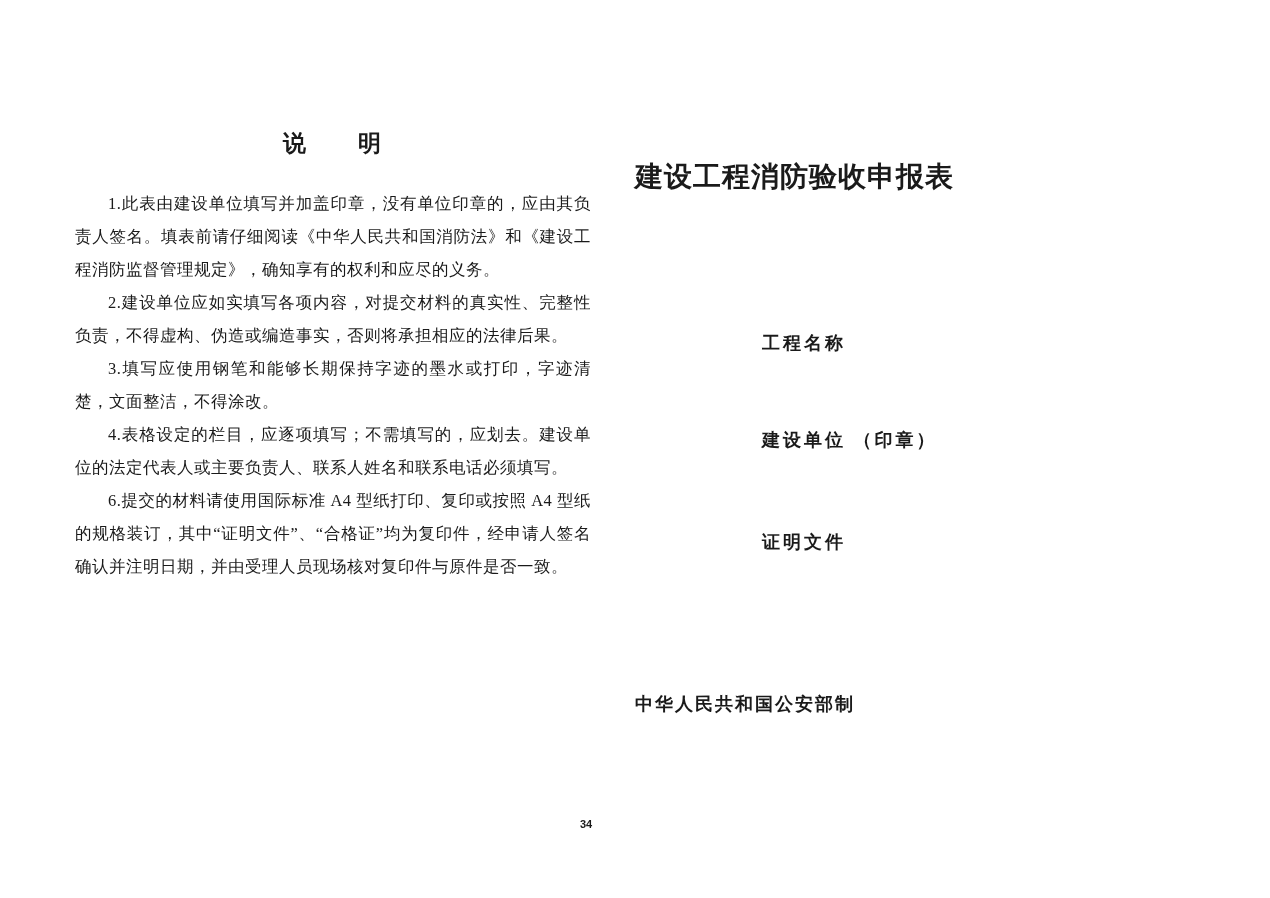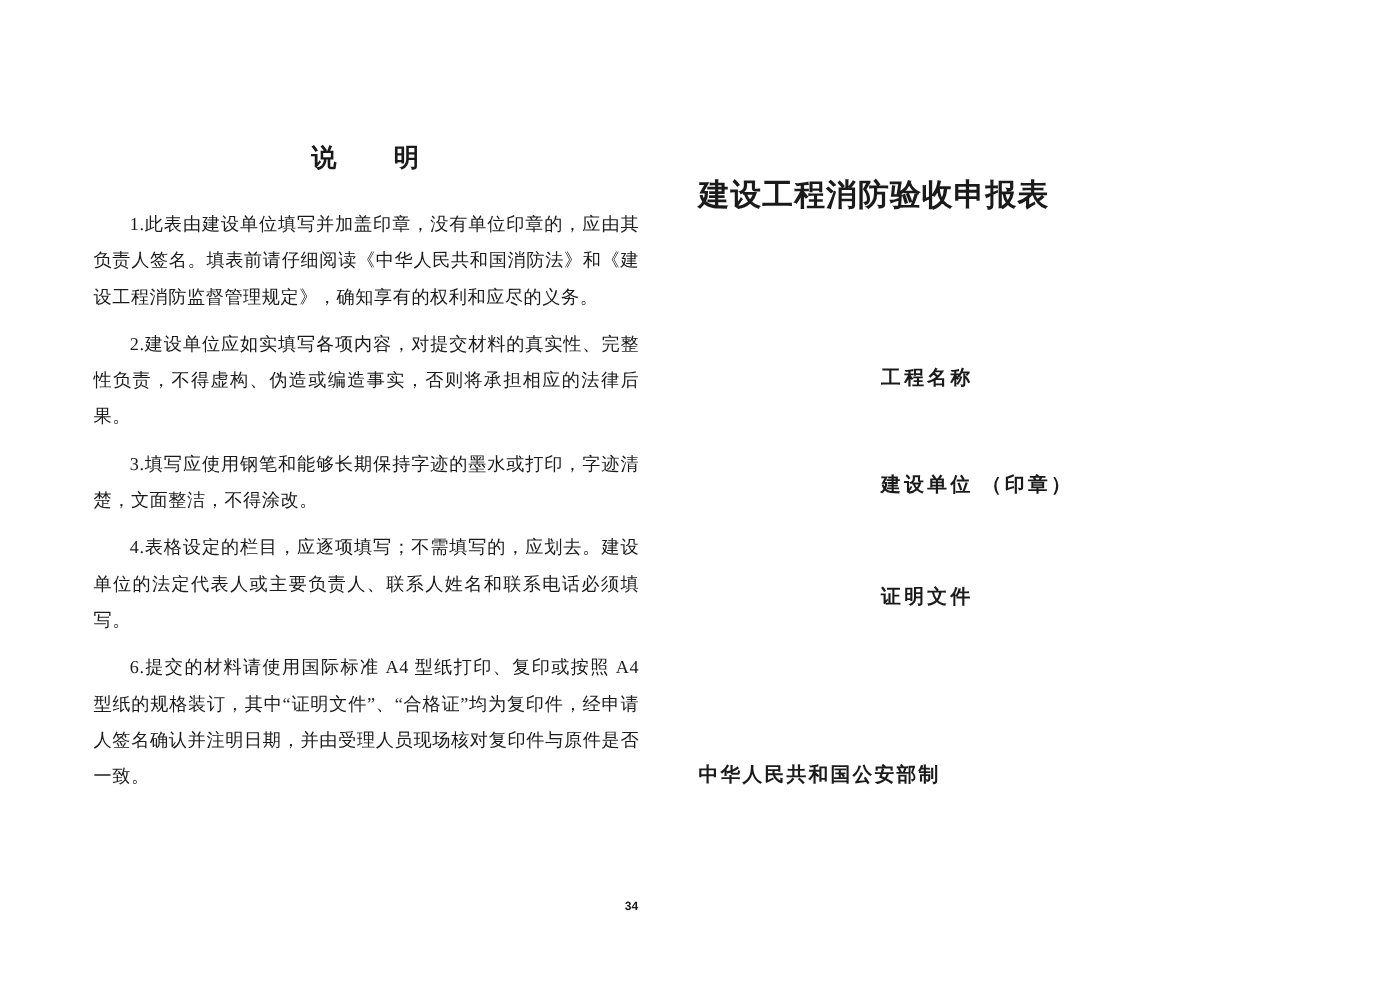--- a/index.html
+++ b/index.html
@@ -31,21 +31,21 @@
   }
   .instructions-title {
     text-align: center;
     font-size: 23px;
     font-weight: 600;
     letter-spacing: 2px;
     margin: 0 0 28px 0;
     white-space: pre;
   }
   .instruction-paragraph {
-    margin: 10px;
+    margin: 0;
     font-size: 16.5px;
     line-height: 33px;
     text-indent: 2em;
     text-align: justify;
     letter-spacing: 0.5px;
   }
   
   .right-block {
     position: absolute;
     left: 635px;
@@ -64,39 +64,38 @@
     letter-spacing: 1px;
     margin: 0;
   }
   .form-field {
     position: absolute;
     left: 127px; 
     font-size: 18px;
     font-weight: bold;
     letter-spacing: 3px;
     white-space: pre;
-    margin-left: 39px;
   }
   .field-project-name  { top: 331px; }
   .field-construction-unit { top: 428px; }
   .field-fill-date     { top: 530px; }
   .form-footer {
     position: absolute;
     left: 0;
     top: 692px;
     width: 100%;
     text-align: left;
     font-size: 18px;
     font-weight: bold;
     letter-spacing: 2px;
   }
   
   .page-number {
     position: absolute;
-    left: 0;
+    left: 12px;
     top: 818px;
     width: 1100px;
     text-align: center;
     font-size: 11px;
     font-weight: bold;
     font-family: "Liberation Sans", sans-serif;
     padding-left: 24px;
   }
 </style>
 </head>

